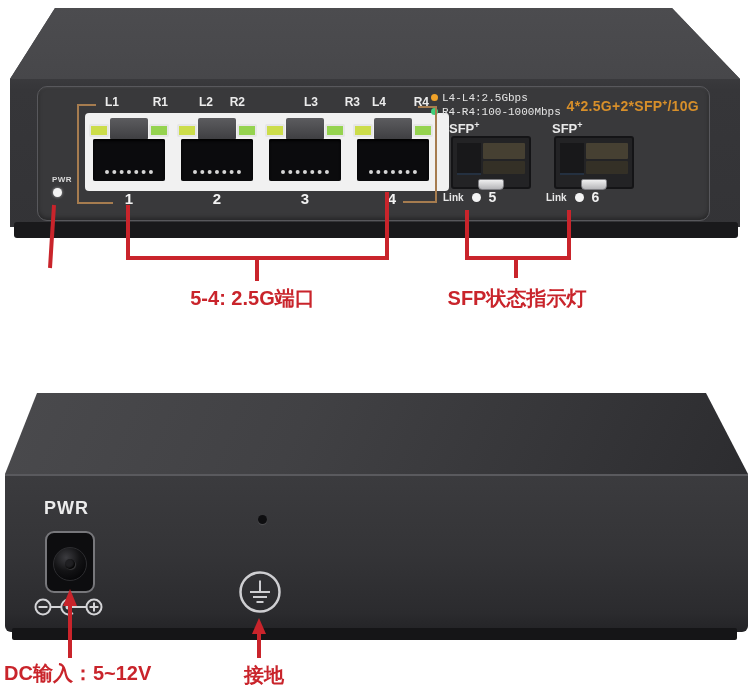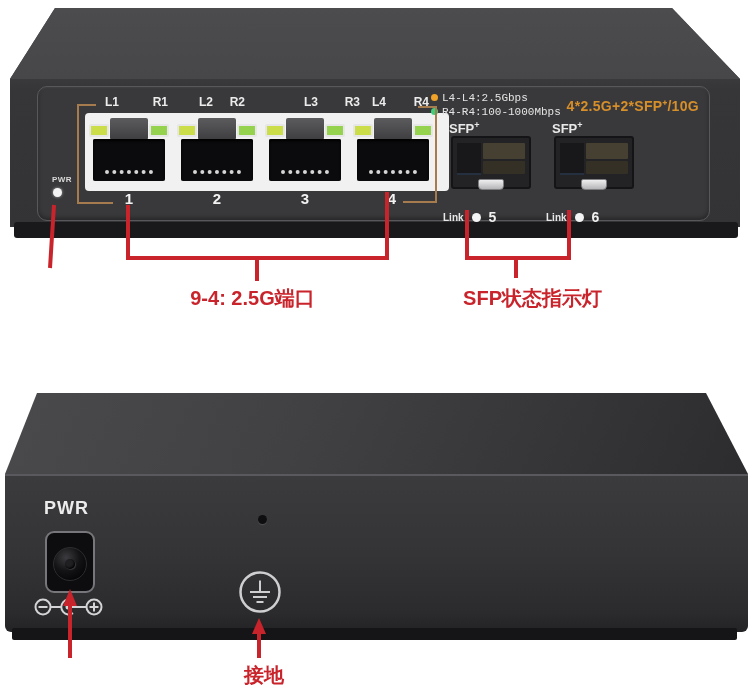--- a/index.html
+++ b/index.html
@@ -61,21 +61,21 @@
     background:#232325; border:2px solid #141416; border-radius:3px; }
   .cage-blockA { position:absolute; right:4px; top:5px; width:42px; height:16px;
     background:#464032; border-radius:1px; }
   .cage-blockB { position:absolute; right:4px; top:23px; width:42px; height:13px;
     background:#343026; border-radius:1px; }
   .cage-left { position:absolute; left:4px; top:5px; width:24px; height:32px;
     background:#18181a; border-bottom:2px solid #243040; }
   .cage-latch { position:absolute; left:50%; transform:translateX(-50%); bottom:-3px;
     width:26px; height:11px; background:linear-gradient(180deg,#efefef,#b5b5b8);
     border:1px solid #7e7e82; border-radius:2px 2px 4px 4px; }
-  .link-row { position:relative; margin-top:20px; margin-left:-6px; display:flex;
+  .link-row { position:relative; margin-top:0; margin-left:-6px; display:flex;
     align-items:center; height:16px; }
   .link-text { font-size:10px; font-weight:bold; color:#e8e8e8; }
   .link-dot { width:9px; height:9px; border-radius:50%; background:#f4f4f4; margin:0 8px; }
   .link-num { font-size:14px; font-weight:bold; color:#f0f0f0; }
 
   
   .back-wrap { position:absolute; left:0; top:388px; width:749px; height:265px; }
   .back-topface { position:absolute; left:0; top:0; width:749px; height:90px;
     clip-path: polygon(37px 5px, 706px 5px, 748px 86px, 5px 86px);
     background: linear-gradient(115deg,#4a4a4d 0%,#414144 40%,#353538 75%,#2c2c2f 100%); }
@@ -101,21 +101,21 @@
     border-radius:50%; background:#0e0e10; box-shadow:0 1px 1px rgba(255,255,255,.12); }
   .ground-svg { position:absolute; left:238px; top:182px; }
 
   
   .overlay { position:absolute; left:0; top:0; width:749px; height:700px;
     pointer-events:none; z-index:20; }
   .ann { position:absolute; color:#c9242b; font-weight:bold; z-index:25;
     font-family:"Liberation Sans", sans-serif; white-space:nowrap; }
   .ann-power  { left:10px;  top:270px; font-size:18px; letter-spacing:1px; }
   .ann-ports  { left:150px; top:285px; width:205px; text-align:center; font-size:20px; }
-  .ann-sfp    { left:432px; top:285px; width:170px; text-align:right; font-size:20px; }
+  .ann-sfp    { left:432px; top:285px; width:170px; text-align:center; font-size:20px; }
   .ann-dc     { left:4px;   top:660px; font-size:20px; }
   .ann-ground { left:234px; top:662px; width:60px; text-align:center; font-size:20px; }
 </style>
 </head>
 <body>
 
 <div class="stage">
 
   <div class="front-chassis"></div>
   <div class="front-topface"></div>
@@ -266,17 +266,18 @@
 
     <path d="M467,210 V256 M569,210 V256 M465,258 H571 M516,258 V278" stroke="#c9242b" stroke-width="4" fill="none"></path>
 
     <line x1="70" y1="658" x2="70" y2="602" stroke="#c9242b" stroke-width="4"></line>
     <polygon points="70,589 63,606 77,606" fill="#c9242b"></polygon>
 
     <line x1="259" y1="658" x2="259" y2="630" stroke="#c9242b" stroke-width="4"></line>
     <polygon points="259,618 252,634 266,634" fill="#c9242b"></polygon>
   </svg>
 
-  <div class="ann ann-ports">9-4: 2.5G端口</div>
+  <div class="ann ann-ports">5-4: 2.5G端口</div>
   <div class="ann ann-sfp">SFP状态指示灯</div>
+  <div class="ann ann-dc">DC输入：5~12V</div>
   <div class="ann ann-ground">接地</div>
 
 </div>
 
 </body></html>

